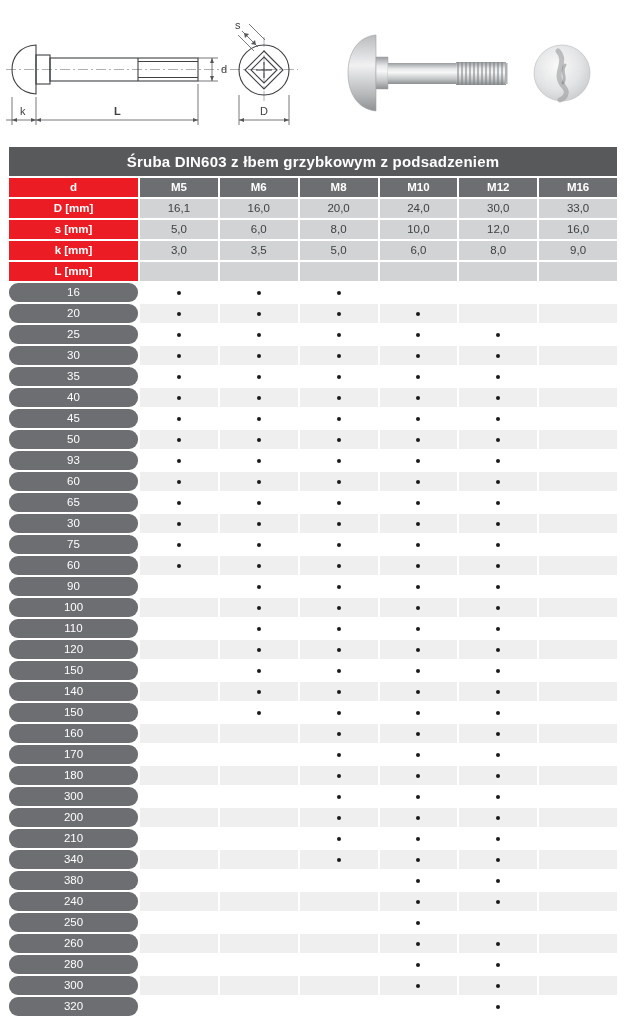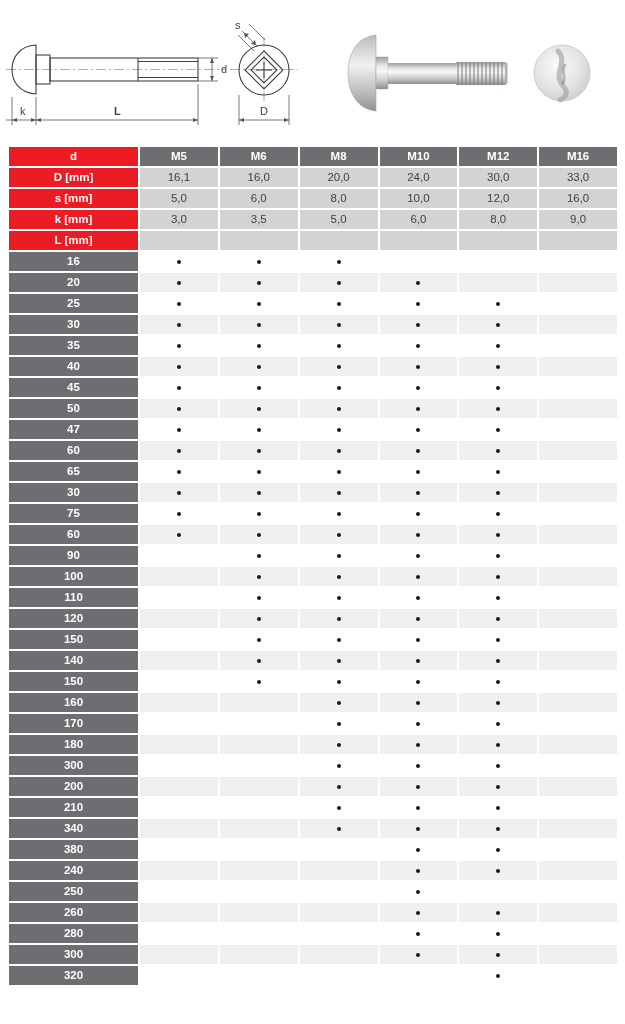--- a/index.html
+++ b/index.html
@@ -24,21 +24,21 @@
     display:grid;
     grid-template-columns:129px repeat(6, 1fr);
     gap:2px; margin-top:2px; background:#ffffff;
   }
   .cell {
     height:19px; line-height:19px; font-size:11.5px;
     text-align:center; overflow:hidden; white-space:nowrap;
   }
   .cell.red   { background:var(--c-red,#ec1c24); color:#fff; font-weight:bold; }
   .cell.dark  { background:var(--c-colhead,#6d6e71); color:#fff; font-weight:bold; }
-  .cell.rowlbl{ background:var(--c-rowlbl,#6d6e71); color:#fff; font-weight:bold; }
+  .cell.rowlbl{ background:var(--c-rowlbl,#6d6e71); color:#fff; font-weight:normal;border-radius:9px; }
   .cell.spec  { background:var(--c-light,#d2d3d5); color:#414042; }
   .cell.w     { background:#ffffff; }
   .cell.a     { background:var(--c-alt,#efeff0); }
   .cell.avail { display:flex; align-items:center; justify-content:center; }
   .dot {
     width:4px; height:4px; border-radius:50%;
     background:#1a1a1a; display:inline-block;
   }
   svg text {
     font-family:"Liberation Sans", sans-serif;
@@ -150,20 +150,21 @@
         <stop offset="1" stop-color="#bcbec0"></stop>
       </radialGradient>
     </defs>
     <circle cx="35" cy="60" r="28" fill="url(#headShine)" stroke="#b7b9bb" stroke-width="0.6"></circle>
     <path d="M31,38 C42,50 24,60 37,74 C42,80 38,85 33,87" fill="none" stroke="#9fa1a3" stroke-width="5" stroke-linecap="round" opacity="0.65"></path>
     <path d="M38,52 C33,58 40,64 36,70" fill="none" stroke="#6f7274" stroke-width="3" stroke-linecap="round" opacity="0.45"></path>
   </svg>
 </div>
 
 <div class="table-wrap">
+  <div class="t-title">Śruba DIN603 z łbem grzybkowym z podsadzeniem</div>
   <div class="t-grid" id="t-grid">
       <div class="cell red">d</div>
       <div class="cell dark">M5</div>
       <div class="cell dark">M6</div>
       <div class="cell dark">M8</div>
       <div class="cell dark">M10</div>
       <div class="cell dark">M12</div>
       <div class="cell dark">M16</div>
       <div class="cell red">D [mm]</div>
       <div class="cell spec">16,1</div>
@@ -316,21 +317,21 @@
       <div class="cell a avail">
         <span class="dot" style="background: rgb(26, 26, 26);"></span>
       </div>
       <div class="cell a avail">
         <span class="dot" style="background: rgb(26, 26, 26);"></span>
       </div>
       <div class="cell a avail">
         <span class="dot" style="background: rgb(26, 26, 26);"></span>
       </div>
       <div class="cell a avail"></div>
-      <div class="cell rowlbl">47</div>
+      <div class="cell rowlbl">93</div>
       <div class="cell w avail">
         <span class="dot" style="background: rgb(26, 26, 26);"></span>
       </div>
       <div class="cell w avail">
         <span class="dot" style="background: rgb(26, 26, 26);"></span>
       </div>
       <div class="cell w avail">
         <span class="dot" style="background: rgb(26, 26, 26);"></span>
       </div>
       <div class="cell w avail">

